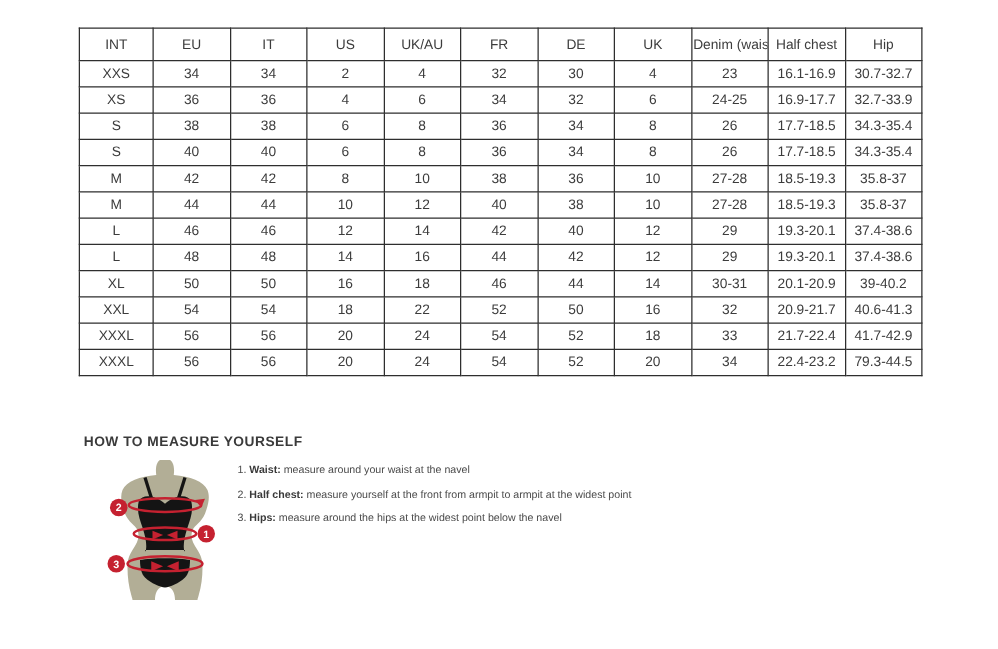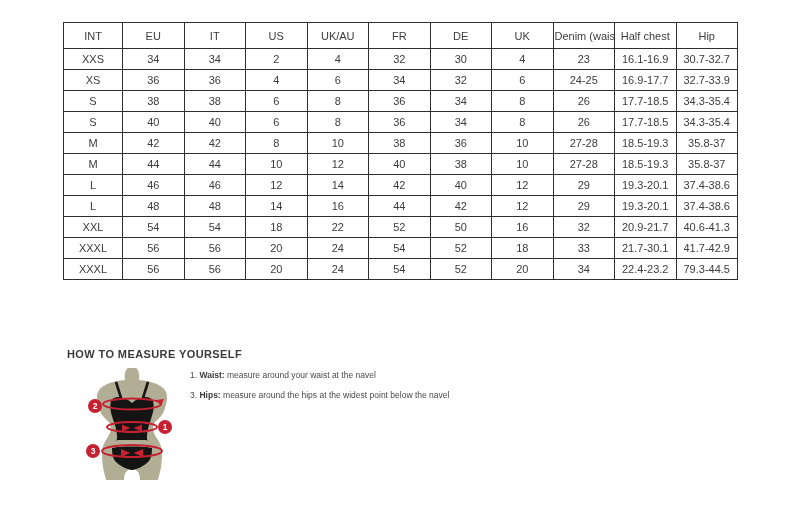--- a/index.html
+++ b/index.html
@@ -176,20 +176,33 @@
         <td>14</td>
         <td>16</td>
         <td>44</td>
         <td>42</td>
         <td>12</td>
         <td>29</td>
         <td>19.3-20.1</td>
         <td>37.4-38.6</td>
       </tr>
       <tr>
+        <td>XL</td>
+        <td>50</td>
+        <td>50</td>
+        <td>16</td>
+        <td>18</td>
+        <td>46</td>
+        <td>44</td>
+        <td>14</td>
+        <td>30-31</td>
+        <td>20.1-20.9</td>
+        <td>39-40.2</td>
+      </tr>
+      <tr>
         <td>XXL</td>
         <td>54</td>
         <td>54</td>
         <td>18</td>
         <td>22</td>
         <td>52</td>
         <td>50</td>
         <td>16</td>
         <td>32</td>
         <td>20.9-21.7</td>
@@ -198,21 +211,21 @@
       <tr>
         <td>XXXL</td>
         <td>56</td>
         <td>56</td>
         <td>20</td>
         <td>24</td>
         <td>54</td>
         <td>52</td>
         <td>18</td>
         <td>33</td>
-        <td>21.7-30.1</td>
+        <td>21.7-22.4</td>
         <td>41.7-42.9</td>
       </tr>
       <tr>
         <td>XXXL</td>
         <td>56</td>
         <td>56</td>
         <td>20</td>
         <td>24</td>
         <td>54</td>
         <td>52</td>
@@ -298,14 +311,15 @@
     </g>
     <g>
       <circle cx="15" cy="85" r="7" style="fill:var(--red)"></circle>
       <text x="15" y="88" text-anchor="middle" font-size="8.5" font-weight="bold" fill="#ffffff">3</text>
     </g>
   </svg>
 </div>
 
 <div class="steps">
     <div><span>1. </span><span class="step-label">Waist:</span><span> measure around your waist at the navel</span></div>
+    <div><span>2. </span><span class="step-label">Half chest:</span><span> measure yourself at the front from armpit to armpit at the widest point</span></div>
     <div><span>3. </span><span class="step-label">Hips:</span><span> measure around the hips at the widest point below the navel</span></div>
   </div>
 
 </body></html>

